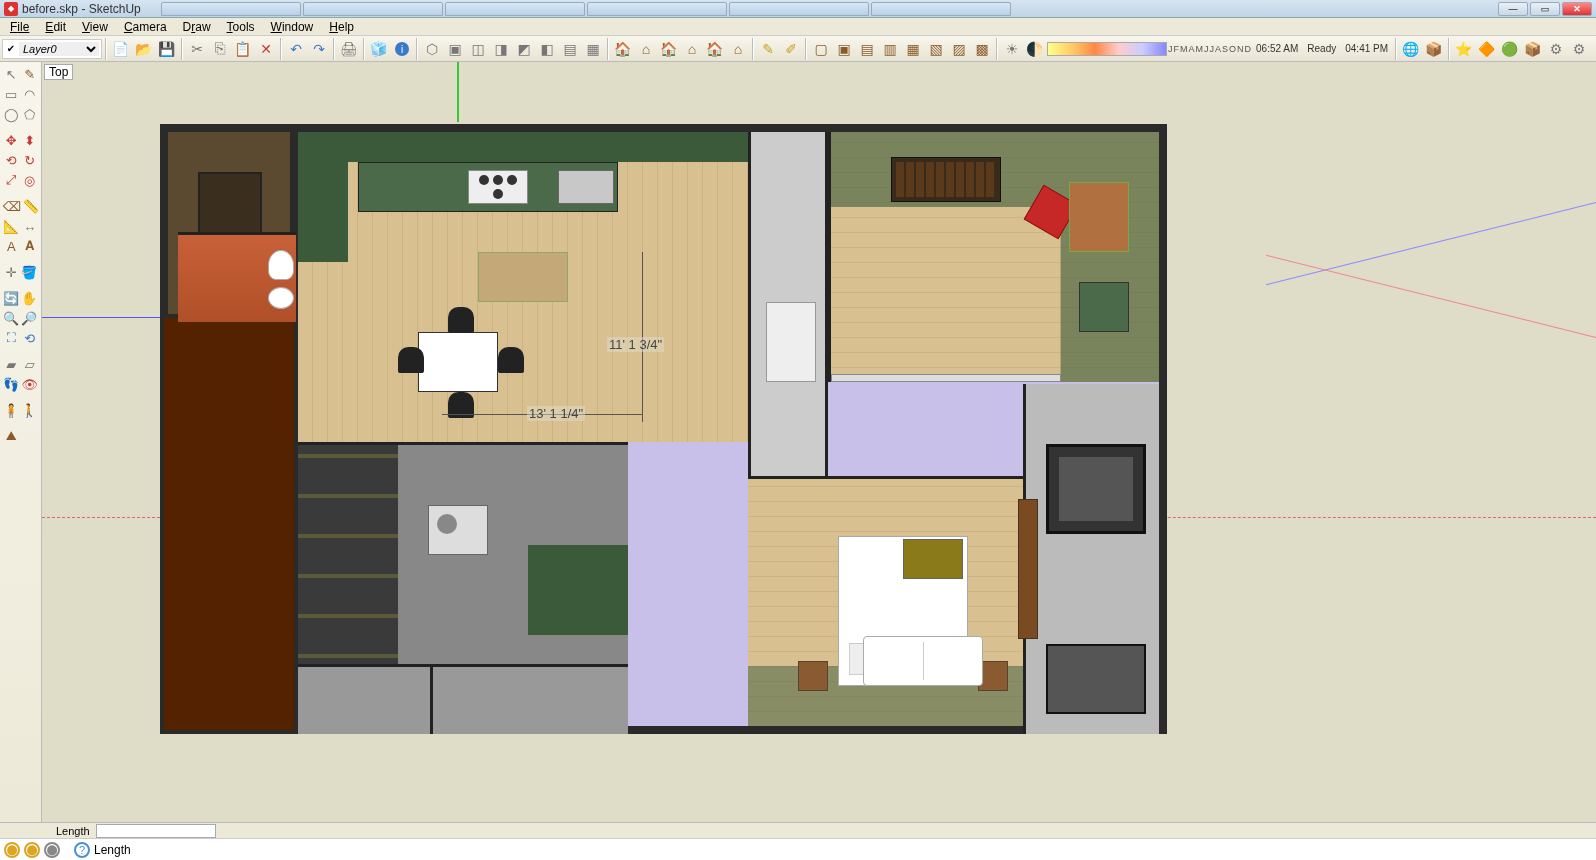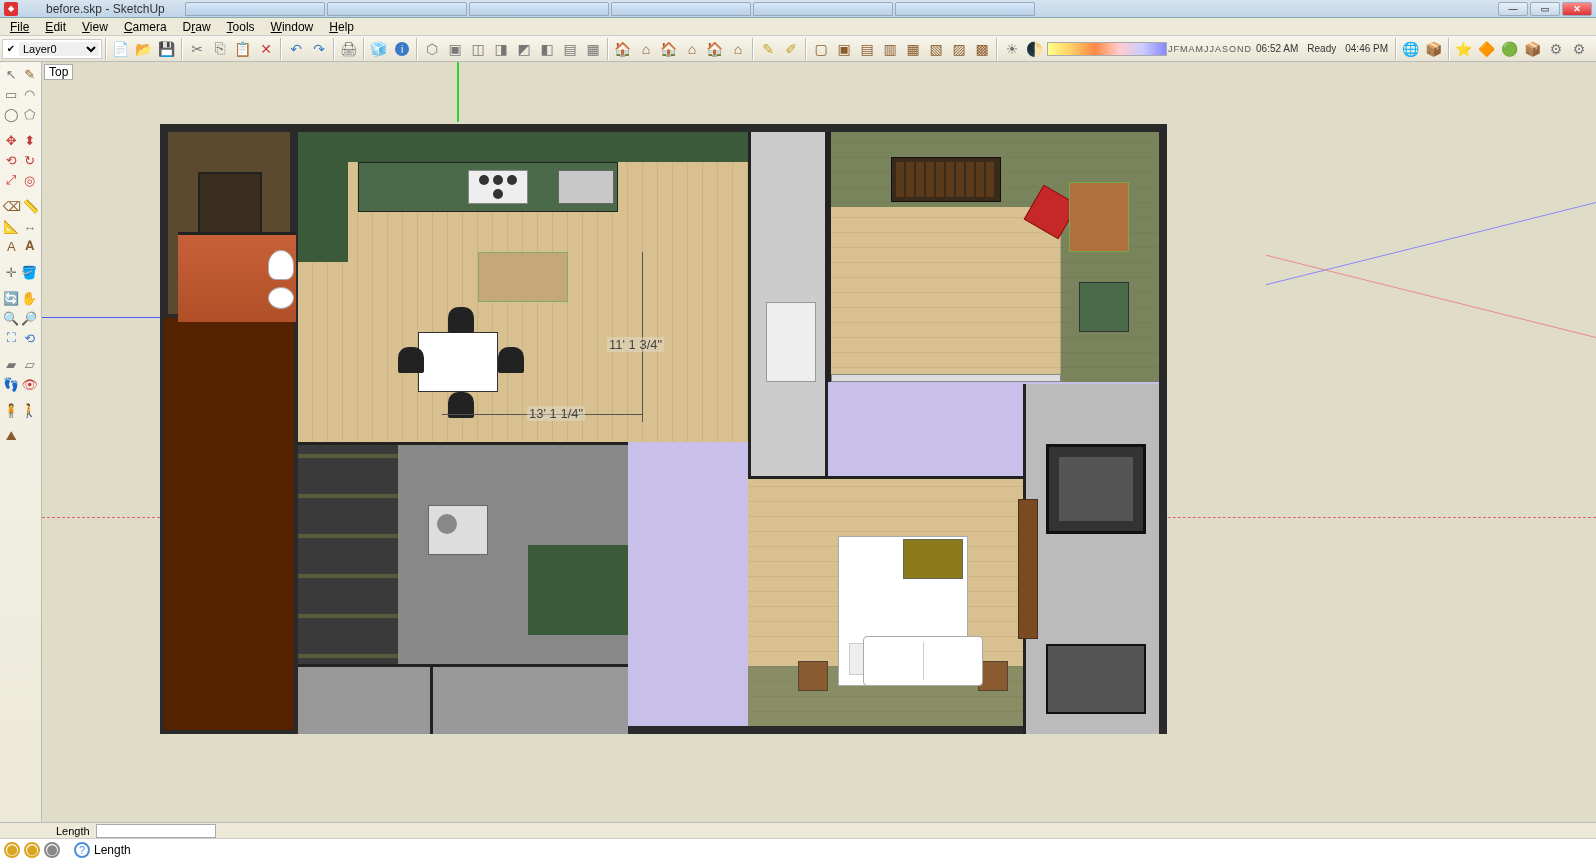--- a/index.html
+++ b/index.html
@@ -1,38 +1,38 @@
 <!DOCTYPE html>
 <html><head>
 <meta charset="utf-8">
 <style>
 * { box-sizing: border-box; margin: 0; padding: 0; }
 body { font-family: "Segoe UI", Tahoma, sans-serif; font-size: 11px; width: 1596px; height: 860px; overflow: hidden; background: #fff; }
 
 
 .titlebar { height: 18px; background: linear-gradient(#d7e4f0,#c0d4e8); display: flex; align-items: center; padding: 0 4px; border-bottom: 1px solid #8aa; }
 .titlebar .app-icon { width: 14px; height: 14px; background: #d33; border-radius: 2px; margin-right: 4px; display: flex; align-items: center; justify-content: center; color: #fff; font-size: 8px; }
-.titlebar .title { font-size: 12px; color: #333; margin-left: 24px; }
+.titlebar .title { font-size: 12px; color: #333; }
 .titlebar .tabs { display: flex; margin-left: 20px; gap: 2px; flex: 1; }
 .titlebar .tab { height: 14px; background: linear-gradient(#d8e8f8,#b8d0e8); border: 1px solid #9ab; border-radius: 2px 2px 0 0; width: 140px; display: flex; align-items: center; padding: 0 4px; font-size: 9px; color: #666; }
 .titlebar .tab:nth-child(5) { color: #3a7; }
 .titlebar .win-btns { display: flex; gap: 2px; }
 .titlebar .win-btn { width: 30px; height: 14px; background: linear-gradient(#e8f0f8,#c8d8e8); border: 1px solid #9ab; border-radius: 2px; display: flex; align-items: center; justify-content: center; font-size: 9px; }
 .titlebar .win-btn.close { background: linear-gradient(#f88,#d33); color: #fff; font-weight: bold; }
 
 
 .menubar { height: 18px; background: #ece9d8; display: flex; align-items: center; padding: 0 2px; border-bottom: 1px solid #ccc; }
 .menubar .menu-item { padding: 2px 8px; font-size: 12px; cursor: default; }
 .menubar .menu-item span { text-decoration: underline; }
 
 
 .toolbar { height: 26px; background: linear-gradient(#f8f6ec,#e8e4d4); border-bottom: 1px solid #bbb; display: flex; align-items: center; padding: 0 2px; gap: 1px; }
 .toolbar .layer-sel { display: flex; align-items: center; gap: 2px; border: 1px solid #ccc; background: #fff; height: 20px; padding: 0 2px; }
 .toolbar .layer-sel .chk { width: 12px; height: 12px; display: inline-flex; align-items: center; justify-content: center; font-size: 10px; }
-.toolbar .layer-sel select { border: none; font-size: 11px; width: 80px; }
+.toolbar .layer-sel select { border: none; font-size: 11px; width: 80px; font-style: italic; }
 .toolbar .sep { width: 2px; height: 22px; border-left: 1px solid #bbb; border-right: 1px solid #fff; margin: 0 2px; }
 .toolbar .tbtn { width: 22px; height: 22px; display: flex; align-items: center; justify-content: center; font-size: 14px; border: 1px solid transparent; }
 .toolbar .month-slider { display: flex; gap: 1px; font-size: 9px; color: #555; align-items: center; }
 .toolbar .time { font-size: 10px; color: #333; padding: 0 4px; }
 .toolbar .color-ramp { width: 120px; height: 14px; background: linear-gradient(90deg,#ff8,#fc6,#f84,#fcc,#ccf,#88f); border: 1px solid #aaa; }
 
 .mainrow { display: flex; height: calc(100% - 18px - 18px - 26px - 16px - 22px); }
 
 
 .toolbox { width: 42px; background: linear-gradient(#f8f6ec,#ece9d8); border-right: 1px solid #bbb; display: flex; flex-direction: column; padding: 2px; gap: 0; }
@@ -246,21 +246,21 @@
     <span>J</span>
     <span>J</span>
     <span>A</span>
     <span>S</span>
     <span>O</span>
     <span>N</span>
     <span>D</span>
   </div>
   <span class="time">06:52 AM</span>
   <span class="time">Ready</span>
-  <span class="time">04:46 PM</span>
+  <span class="time">04:41 PM</span>
   <div class="sep"></div>
   <div class="tbtn c-yellow">🌐</div>
   <div class="tbtn c-brown">📦</div>
   <div class="sep"></div>
   <div class="tbtn c-yellow">⭐</div>
   <div class="tbtn c-red">🔶</div>
   <div class="tbtn c-green">🟢</div>
   <div class="tbtn c-brown">📦</div>
   <div class="tbtn c-gray">⚙</div>
   <div class="tbtn c-gray">⚙</div>

